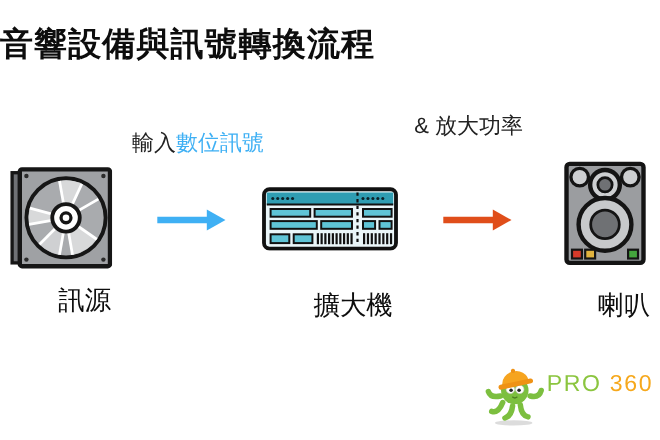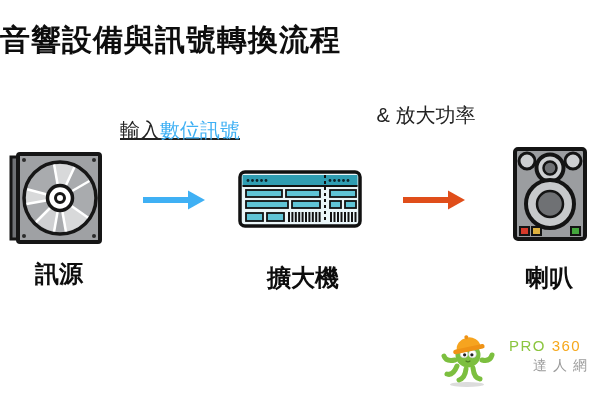--- a/index.html
+++ b/index.html
@@ -12,41 +12,41 @@
   .abs{position:absolute;}
   
   .title{
     top:20px;left:0;width:600px;text-align:left;
     font-size:30px;font-weight:800;letter-spacing:1px;color:#0d0d0d;
   }
   
   .arrow-label{
     font-size:20px;font-weight:500;text-align:center;line-height:27px;color:#222;
   }
-  .lbl-digital{top:117px;left:100px;width:160px;text-decoration:underline;}
+  .lbl-digital{top:117px;left:100px;width:160px;}
   .lbl-analog{top:102px;left:342px;width:168px;}
   .hl-blue{color:#3FB0F4;}
   .hl-orange{color:#E04E1A;}
   
   .icon-cd{top:151px;left:8px;width:94px;height:94px;}
   .icon-amp{top:170px;left:238px;width:124px;height:58px;}
   .icon-speaker{top:146px;left:511px;width:78px;height:96px;}
   .arrow1{top:189px;left:141px;width:66px;height:22px;}
   .arrow2{top:189px;left:401px;width:66px;height:22px;}
   
   .node-label{
-    font-size:24px;font-weight:700;text-align:center;line-height:31px;color:#0d0d0d;
+    font-size:24px;font-weight:400;text-align:center;line-height:31px;color:#0d0d0d;margin-left:18px;
   }
   .n-source{top:258px;left:0;width:118px;}
   .n-amp{top:262px;left:243px;width:120px;text-align:center;}
   .n-speaker{top:262px;left:489px;width:120px;}
   
   .logo-mascot{top:328px;left:440px;width:58px;height:60px;}
   .logo-text{top:337px;left:497px;width:90px;}
-  .logo-line1{font-size:15px;letter-spacing:1.5px;font-weight:500;white-space:nowrap;margin-left:12px;}
+  .logo-line1{font-size:21px;letter-spacing:1.5px;font-weight:500;white-space:nowrap;}
   .logo-pro{color:#8BC53F;}
   .logo-num{color:#F6A81C;}
   .logo-tagline{
     margin-top:3px;font-size:14px;color:#9B9B9B;
     text-align:right;letter-spacing:6px;margin-right:-6px;
   }
 </style>
 </head>
 <body>
 
@@ -197,14 +197,13 @@
       <rect x="12" y="19" width="32" height="4.5" rx="2.2" fill="#EF9215"></rect>
       <circle cx="28" cy="9" r="2" fill="#EF9215"></circle>
     </g>
   </svg>
 </div>
 <div class="abs logo-text">
   <div class="logo-line1">
     <span class="logo-pro">PRO</span>
     <span class="logo-num">360</span>
   </div>
-  <div class="logo-tagline">達人網</div>
 </div>
 
 </body></html>

